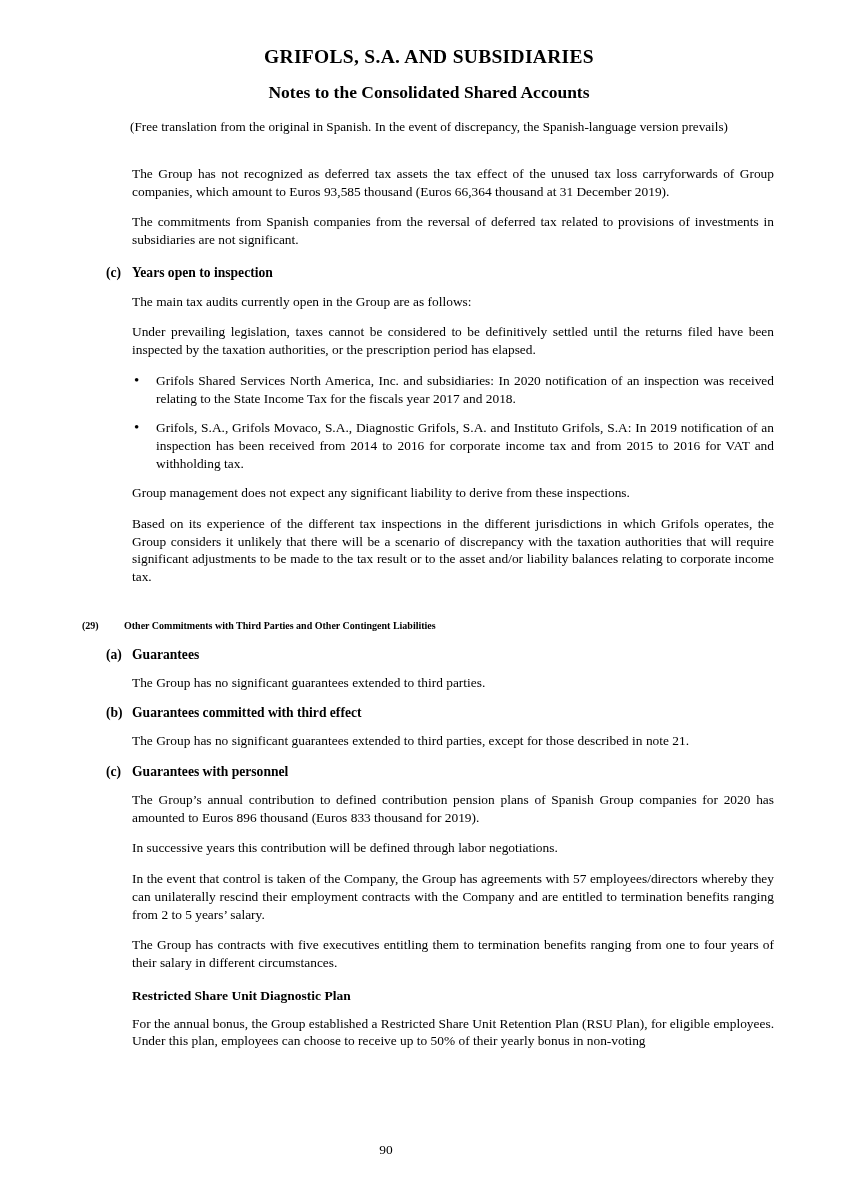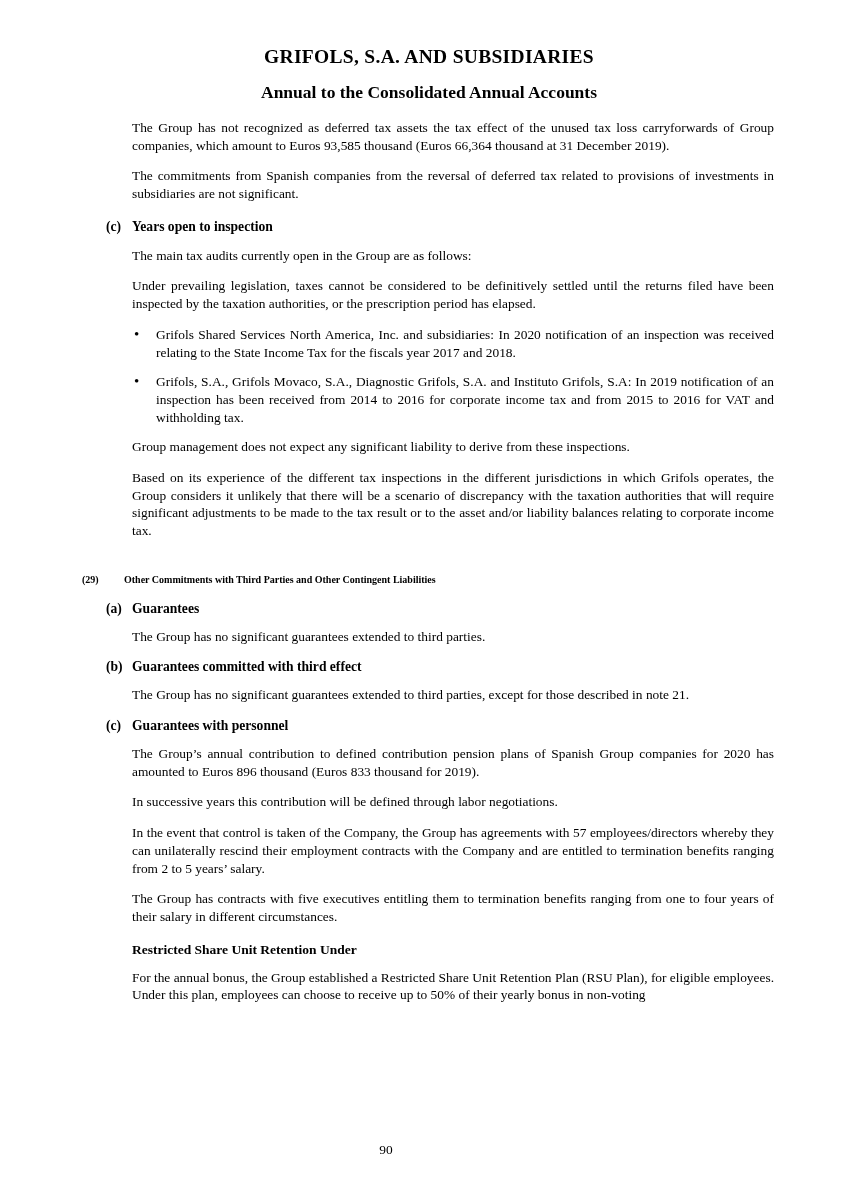--- a/index.html
+++ b/index.html
@@ -114,21 +114,22 @@
     text-align: center;
     font-size: 13.4px;
   }
 </style>
 </head>
 <body>
 
 <div class="page">
 
   <div class="doc-title">GRIFOLS, S.A. AND SUBSIDIARIES</div>
-  <div class="doc-subtitle">Annual to the Consolidated Annual Accounts</div>
+  <div class="doc-subtitle">Notes to the Consolidated Shared Accounts</div>
+  <div class="translation-note">(Free translation from the original in Spanish. In the event of discrepancy, the Spanish-language version prevails)</div>
 
   <p class="body-text">The Group has not recognized as deferred tax assets the tax effect of the unused tax loss carryforwards of Group companies, which amount to Euros 93,585 thousand (Euros 66,364  thousand at 31 December 2019).</p>
   <p class="body-text">The commitments from Spanish companies from the reversal of deferred tax related to provisions of investments in subsidiaries are not significant.</p>
 
   <div class="section-head">
     <span class="marker">(c)</span>
     <span>Years open to inspection</span>
   </div>
 
   <p class="body-text">The main tax audits currently open in the Group are as follows:</p>
@@ -168,17 +169,17 @@
   <div class="sub-head">
     <span class="marker">(c)</span>
     <span>Guarantees with personnel</span>
   </div>
 
   <p class="body-text">The Group’s annual contribution to defined contribution pension plans of Spanish Group companies for 2020 has amounted to Euros 896 thousand (Euros 833 thousand for 2019).</p>
   <p class="body-text">In successive years this contribution will be defined through labor negotiations.</p>
   <p class="body-text">In the event that control is taken of the Company, the Group has agreements with 57 employees/directors whereby they can unilaterally rescind their employment contracts with the Company and are entitled to termination benefits ranging from 2 to 5 years’ salary.</p>
   <p class="body-text">The Group has contracts with five executives entitling them to termination benefits ranging from one to four years of their salary in different circumstances.</p>
 
-  <div class="plain-head">Restricted Share Unit Retention Under</div>
+  <div class="plain-head">Restricted Share Unit Diagnostic Plan</div>
   <p class="body-text">For the annual bonus, the Group established a Restricted Share Unit Retention Plan (RSU Plan), for eligible employees. Under this plan, employees can choose to receive up to 50% of their yearly bonus in non-voting</p>
 
   <div class="page-number">90</div>
 </div>
 
 </body></html>

